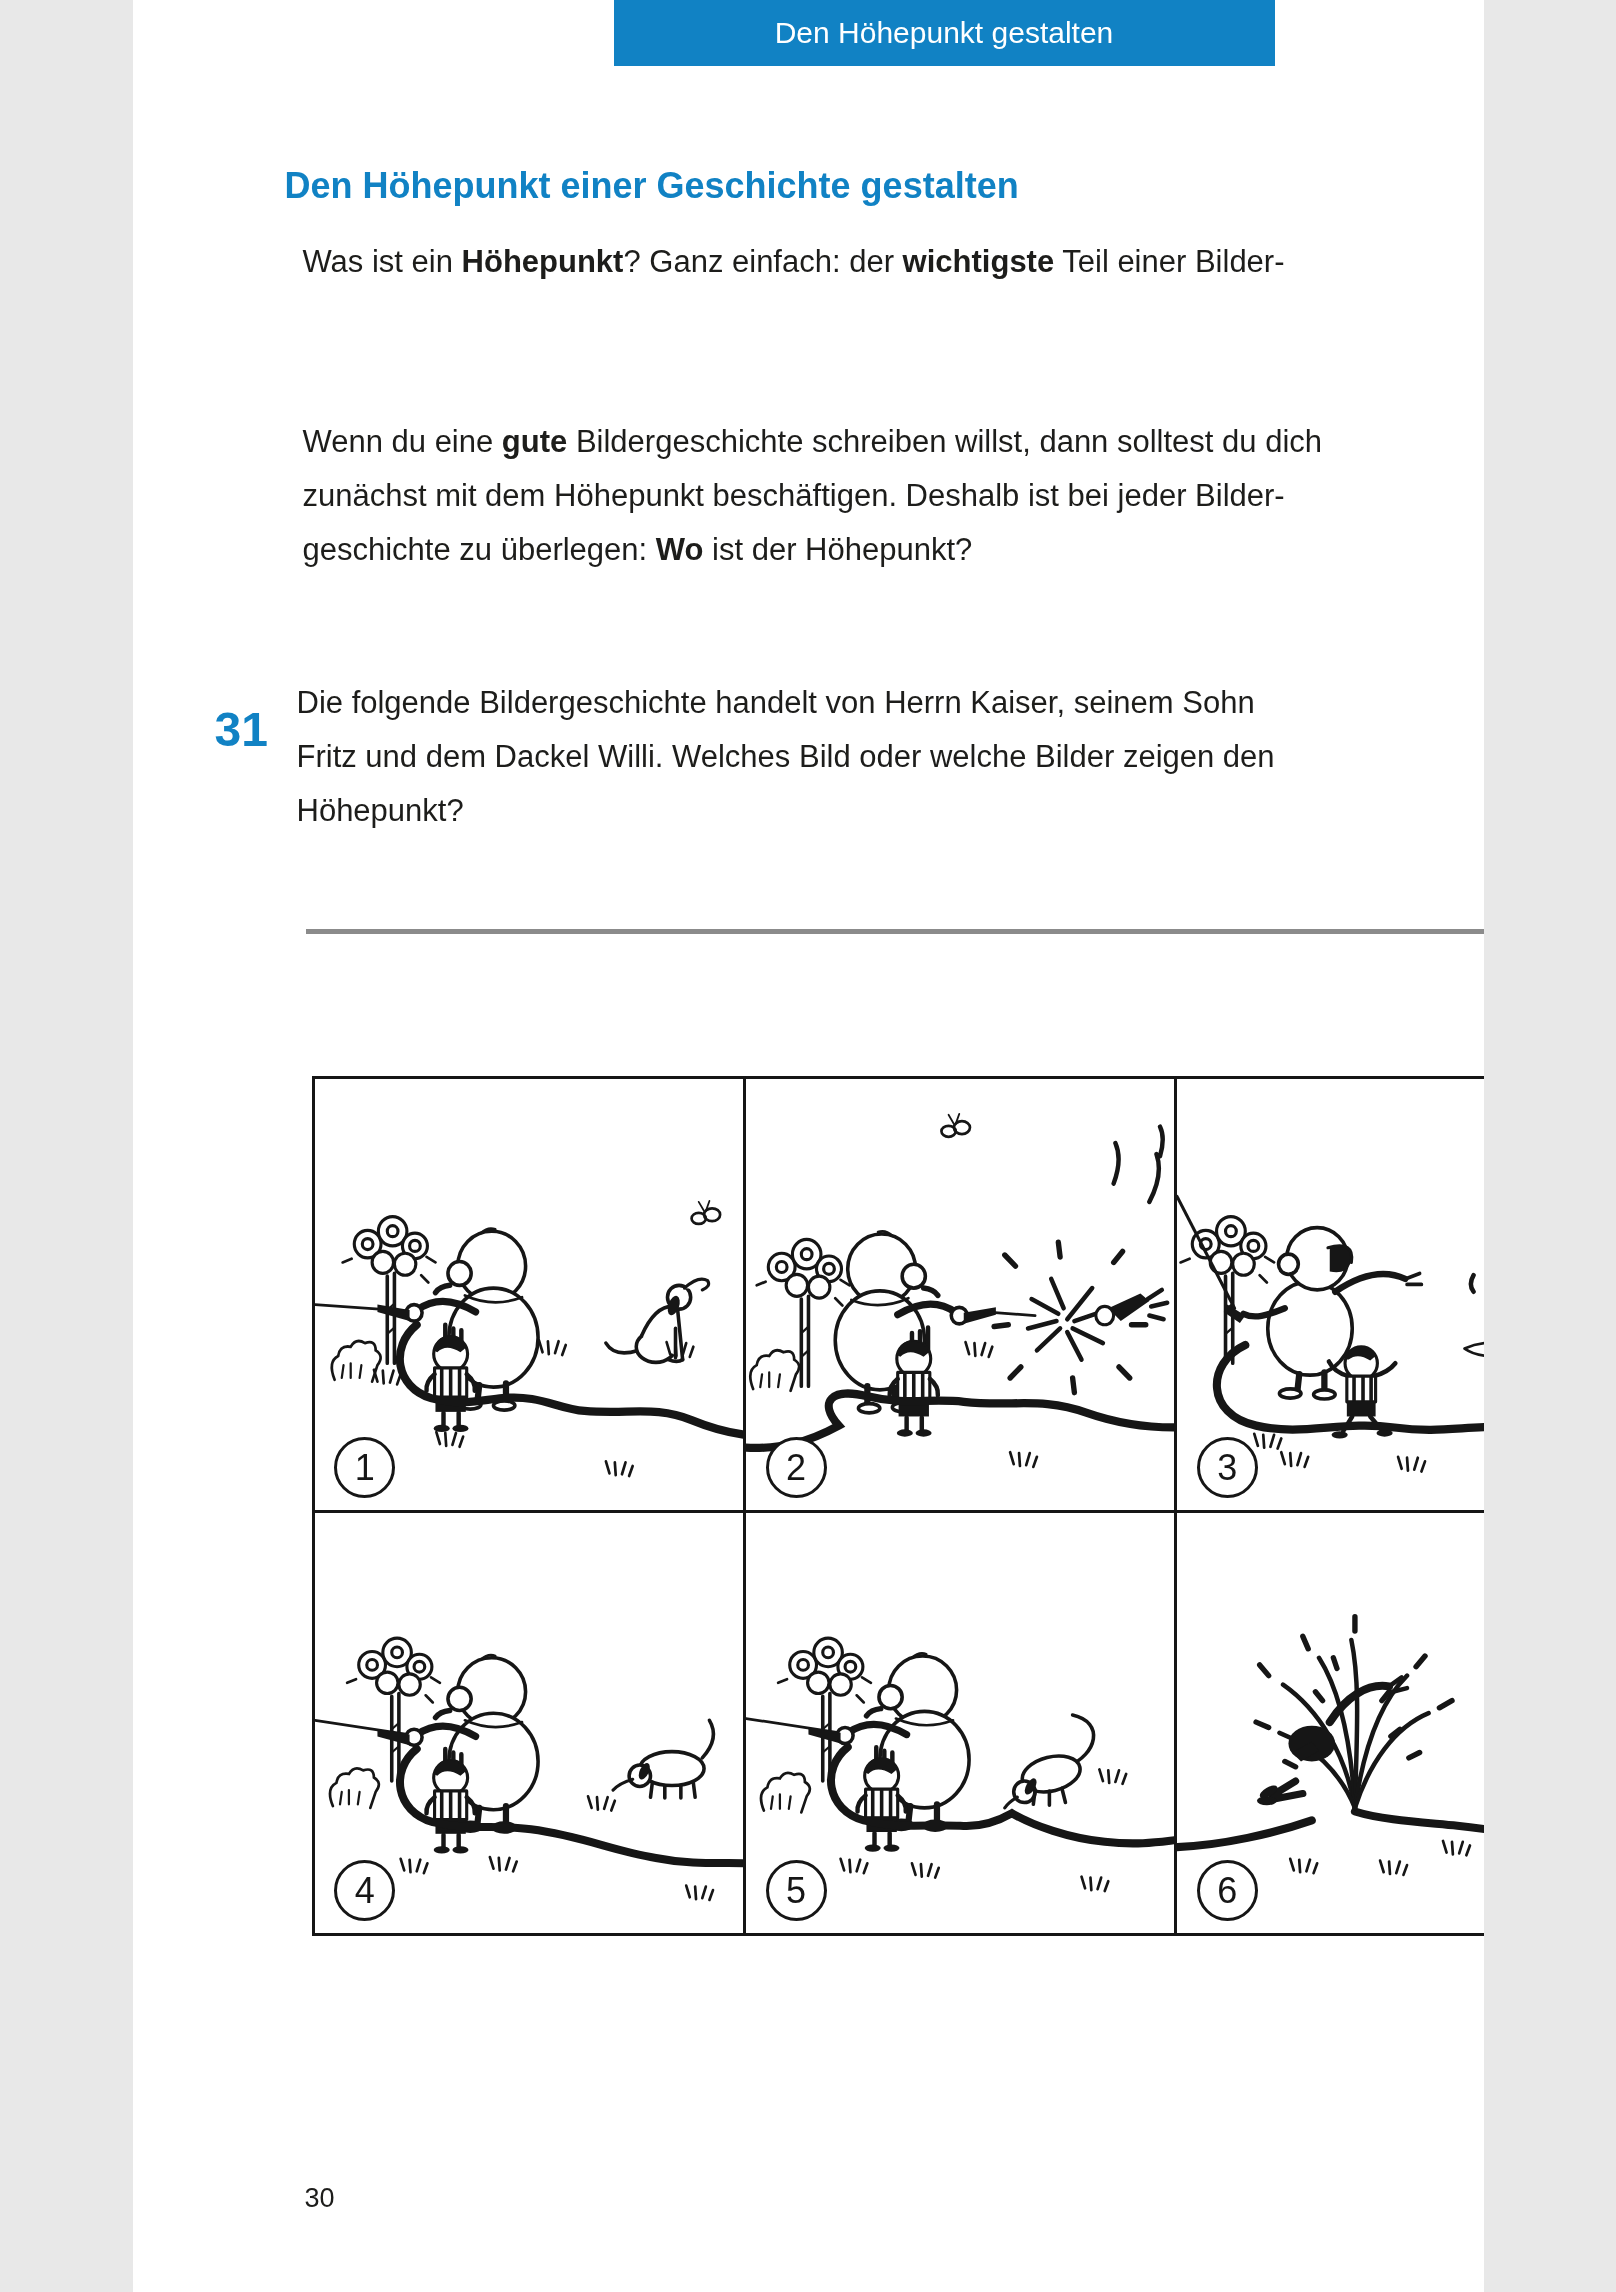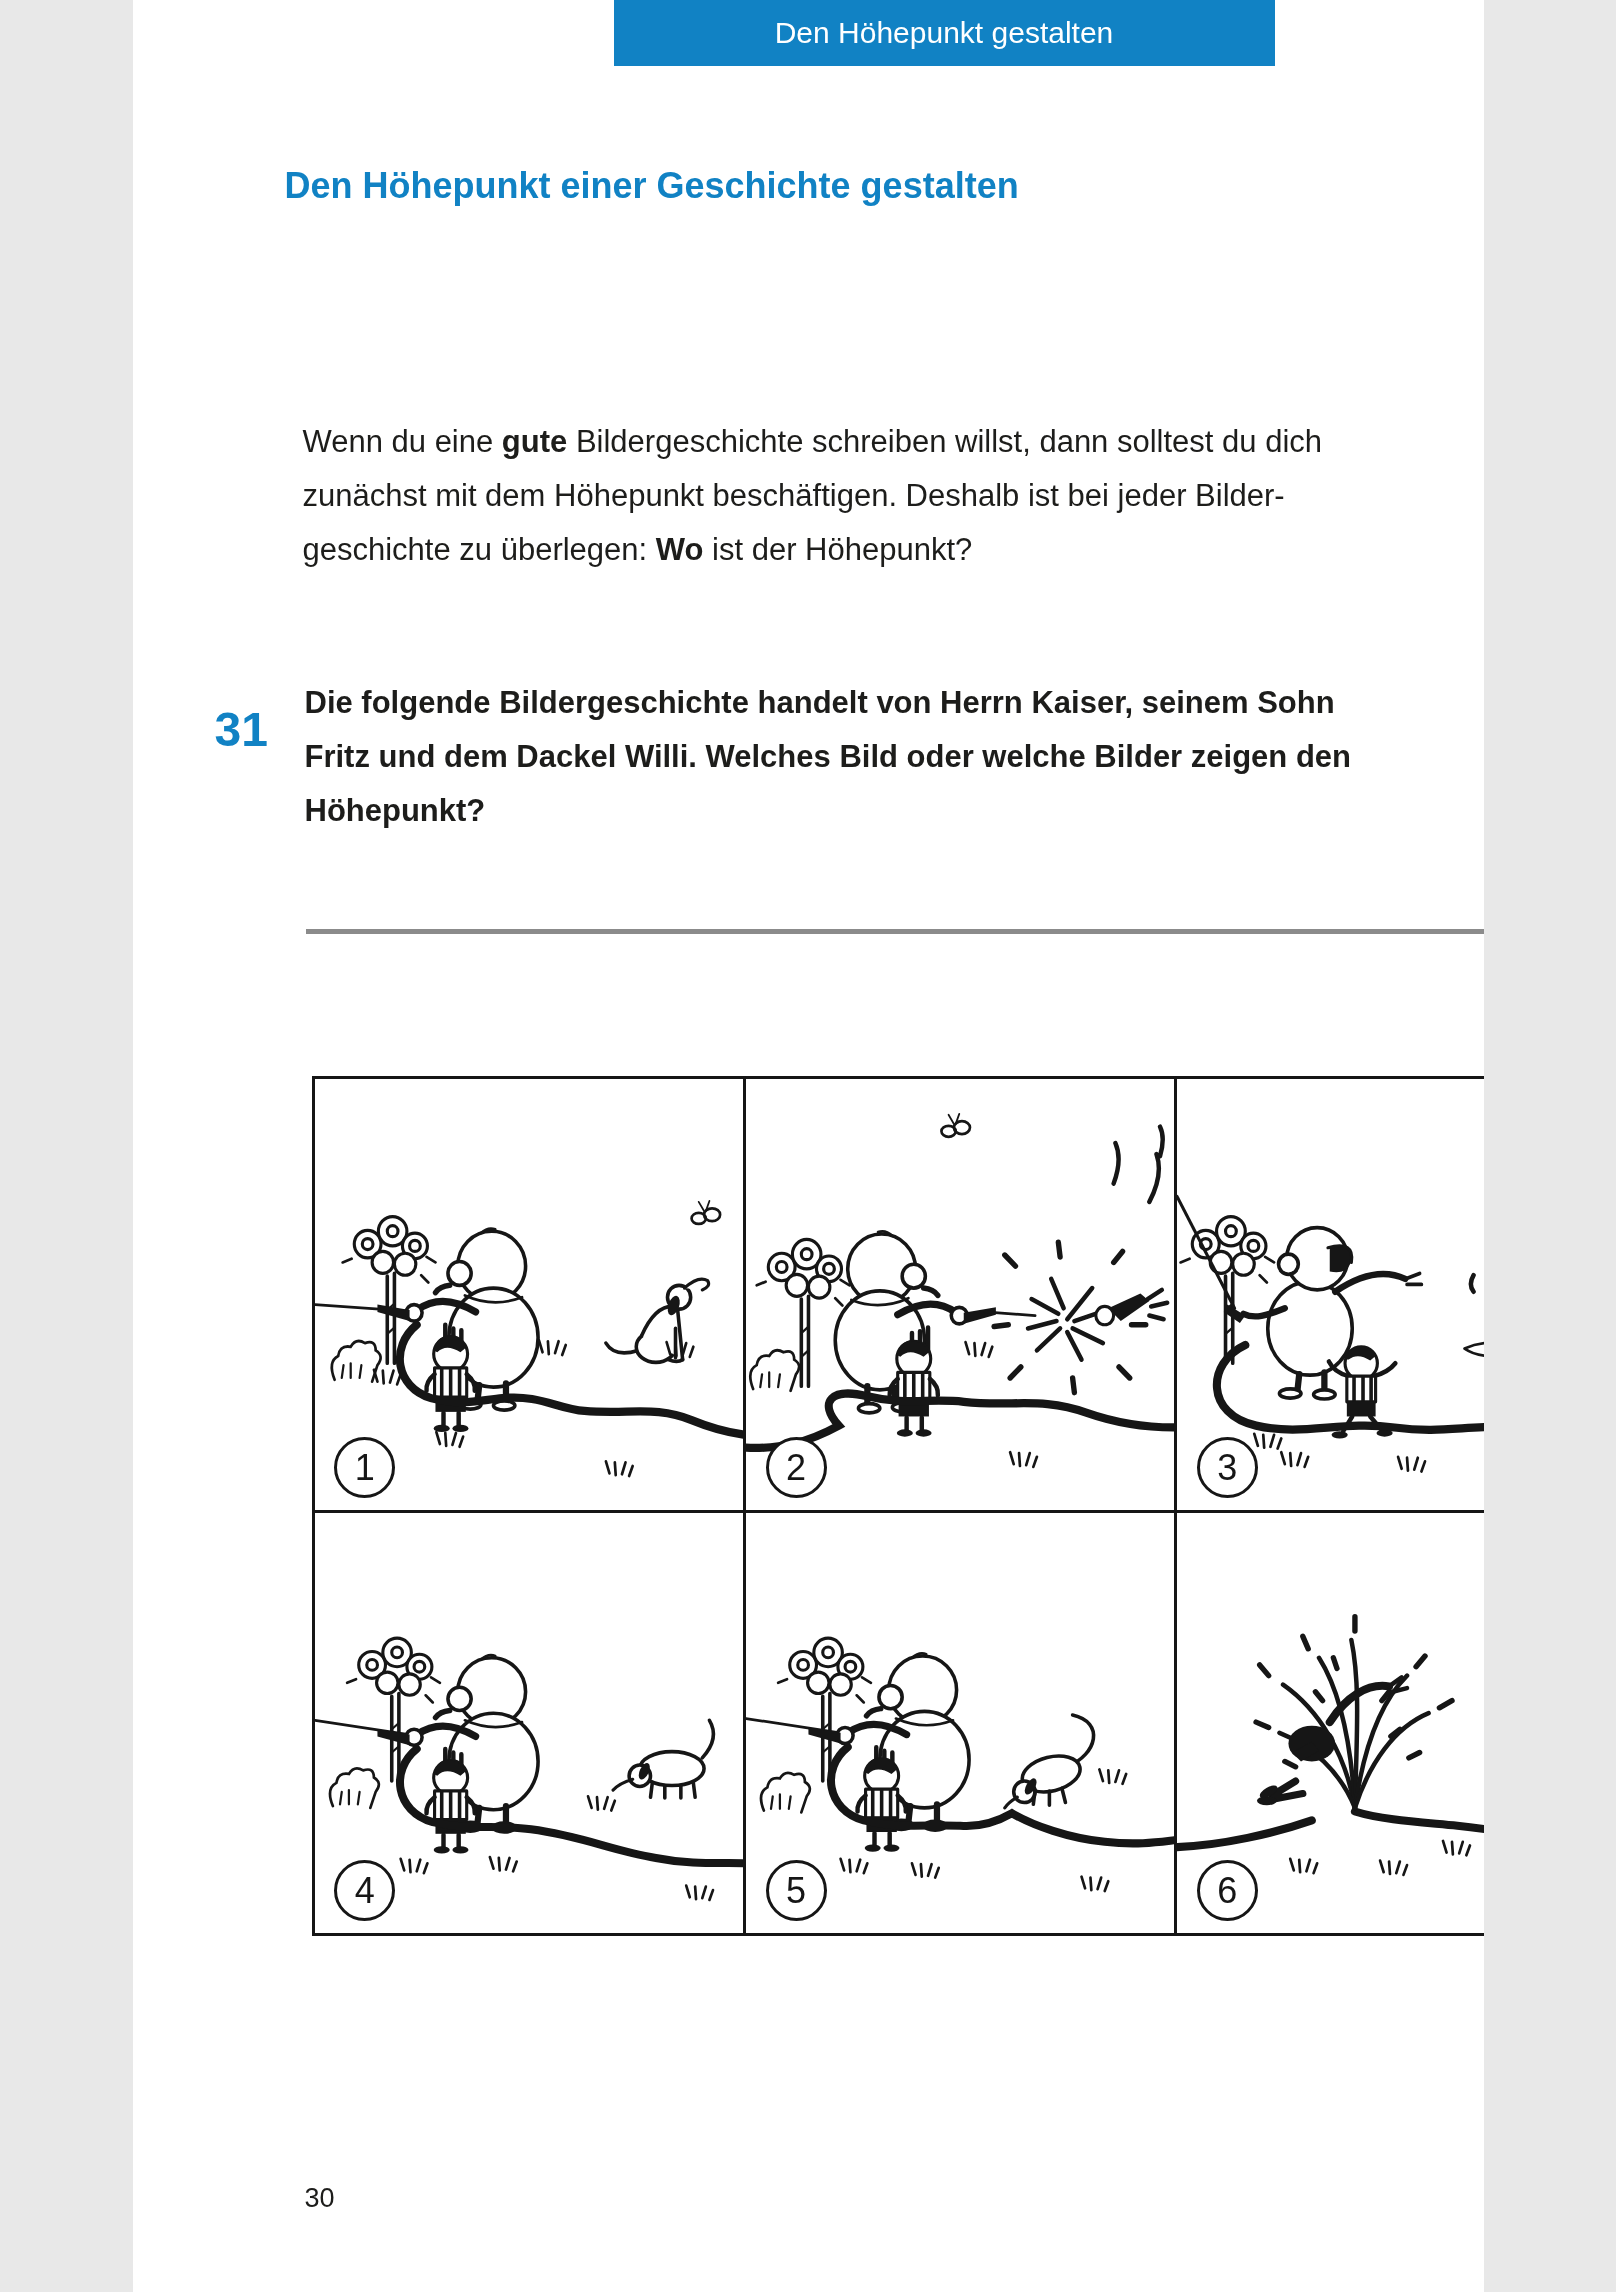--- a/index.html
+++ b/index.html
@@ -7,21 +7,21 @@
   .page{position:relative;width:1351px;height:2293px;background:#ffffff;
         font-family:"Liberation Sans",sans-serif;color:var(--text);overflow:hidden;margin:0 auto;}
   .banner{position:absolute;left:481px;top:0;width:661px;height:66px;background:var(--accent);
           color:#fff;display:flex;align-items:center;justify-content:center;font-size:30px;font-weight:400;}
   .heading{position:absolute;left:152px;top:165px;margin:0;font-size:36px;font-weight:bold;color:var(--accent);white-space:nowrap;}
   .para{position:absolute;font-size:31px;line-height:54px;}
   .para .tline{white-space:nowrap;}
   .p1{left:170px;top:235px;}
   .p2{left:170px;top:415px;}
   .ex-num{position:absolute;left:82px;top:678px;font-size:48px;font-weight:bold;color:var(--accent);line-height:1;margin-top:28px;}
-  .ex-text{left:172px;top:676px;font-weight:bold;}
+  .ex-text{left:164px;top:676px;}
   .rule{position:absolute;left:173px;top:929px;width:1299px;height:4.5px;background:var(--rule);}
   .comic{position:absolute;left:179px;top:1076px;width:1300px;height:860px;border:3.6px solid var(--ink);
          box-sizing:border-box;display:grid;grid-template-columns:1fr 1fr 1fr;grid-template-rows:434px 1fr;background:#fff;}
   .panel{position:relative;margin:0;border-right:3.6px solid var(--ink);border-bottom:3.6px solid var(--ink);overflow:hidden;}
   .panel:nth-child(3n){border-right:none;}
   .panel:nth-child(n+4){border-bottom:none;}
   .panel svg{position:absolute;inset:0;width:100%;height:100%;display:block;}
   .pnum{position:absolute;left:19.7px;bottom:11.6px;width:61px;height:61px;border:3.6px solid var(--ink);border-radius:50%;
         display:flex;align-items:center;justify-content:center;font-size:36px;color:var(--ink);background:#fff;box-sizing:border-box;}
   .pageno{position:absolute;left:172px;top:2183px;font-size:27px;color:var(--text);}
@@ -32,20 +32,21 @@
 
 <div class="page">
 
   <header class="banner">
     <span>Den Höhepunkt gestalten</span>
   </header>
 
   <h1 class="heading">Den Höhepunkt einer Geschichte gestalten</h1>
 
   <div class="para p1">
+      <div class="tline"><span>Was ist ein </span><b>Höhepunkt</b><span>? Ganz einfach: der </span><b>wichtigste</b><span> Teil einer Bilder-</span></div>
     </div>
   <div class="para p2">
       <div class="tline"><span>Wenn du eine </span><b>gute</b><span> Bildergeschichte schreiben willst, dann solltest du dich</span></div>
       <div class="tline"><span>zunächst mit dem Höhepunkt beschäftigen. Deshalb ist bei jeder Bilder-</span></div>
       <div class="tline"><span>geschichte zu überlegen: </span><b>Wo</b><span> ist der Höhepunkt?</span></div>
     </div>
 
   <span class="ex-num">31</span>
   <div class="para ex-text">
       <div class="tline"><span>Die folgende Bildergeschichte handelt von Herrn Kaiser, seinem Sohn</span></div>

